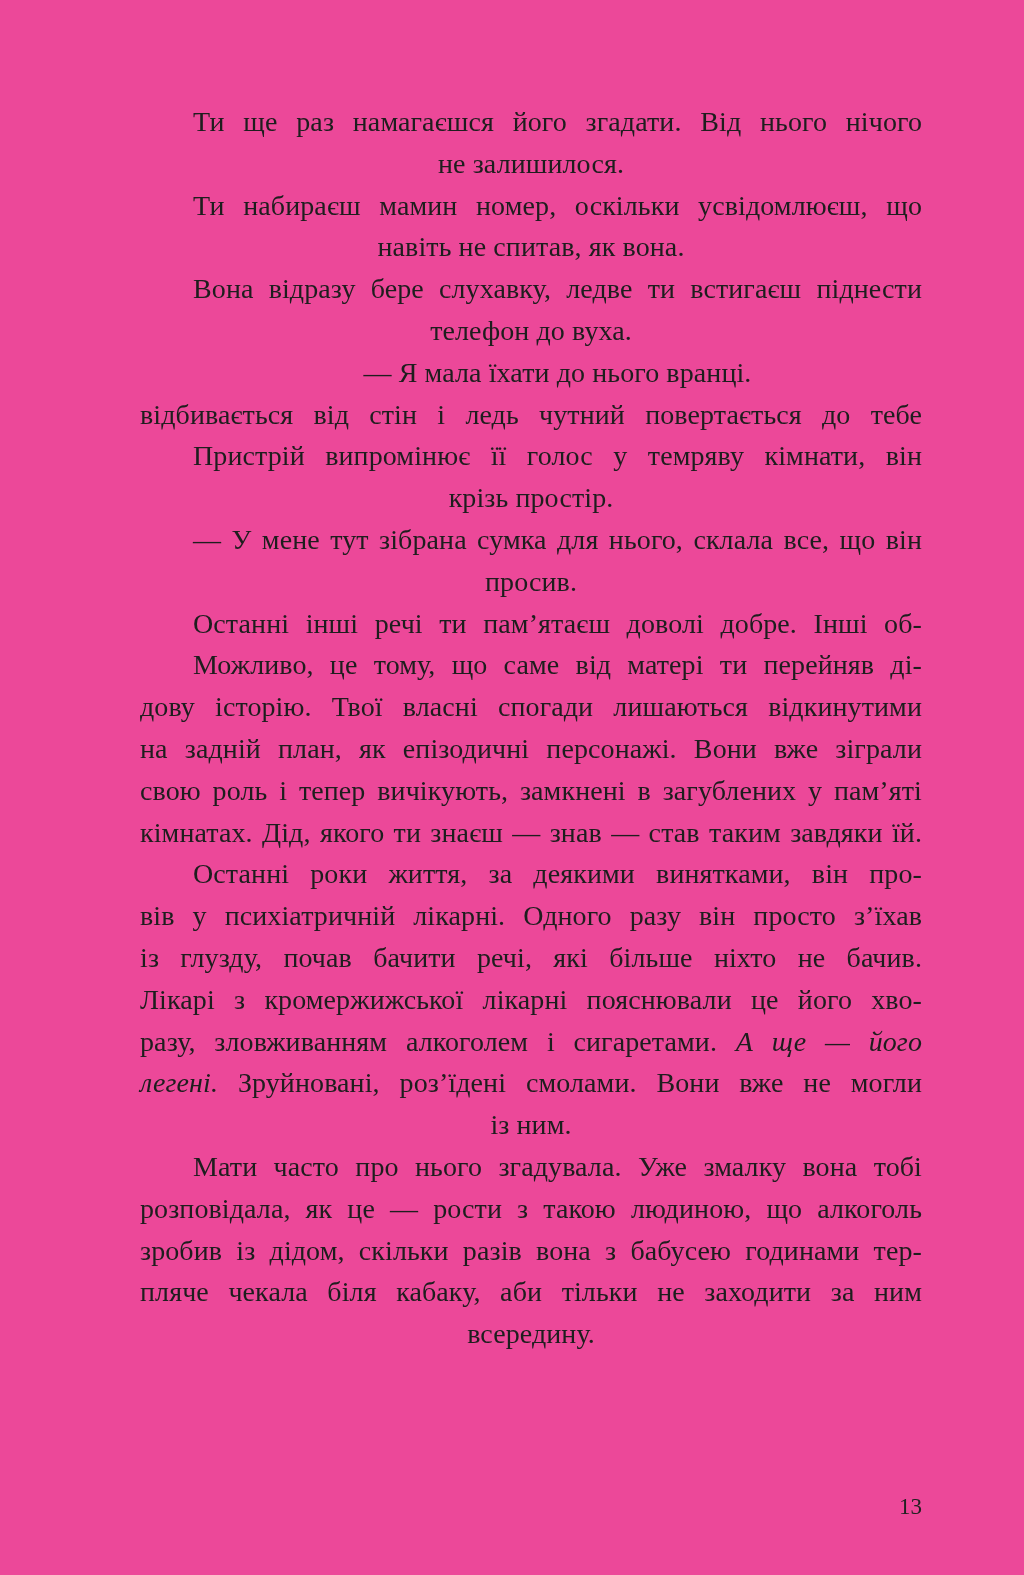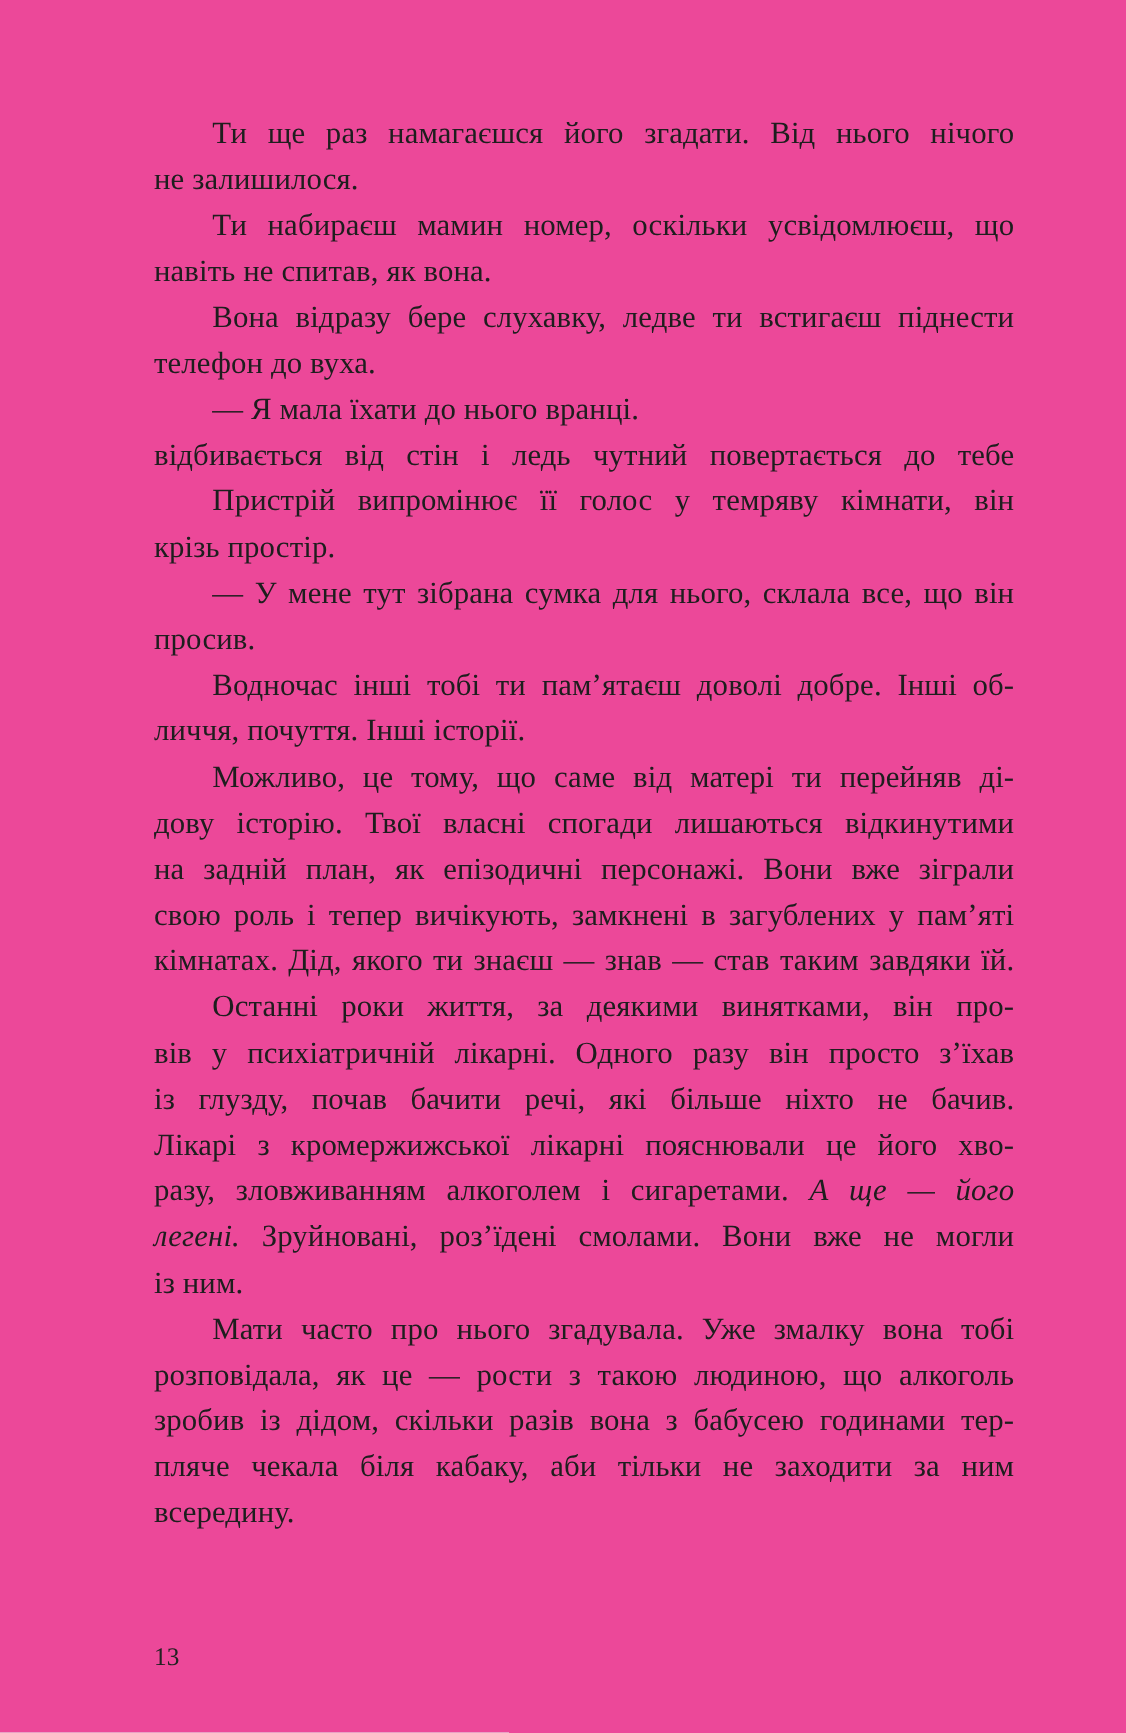--- a/index.html
+++ b/index.html
@@ -19,41 +19,41 @@
     position: absolute;
     left: 140px;
     top: 101px;
     width: 782px;
   }
   .line {
     font-size: 28px;
     line-height: 41.8px;
     height: 41.8px;
     color: #1e1e1e;
-    text-align: left;
+    text-align: center;
     white-space: normal;
     letter-spacing: 0.1px;
   }
   .line.just {
     text-align: justify;
     text-align-last: justify;
   }
   .line.ind {
     text-indent: 53px;
   }
   .it {
     font-style: italic;
     margin-top: 42px;
   }
   .page-number {
     position: absolute;
     left: 140px;
     top: 1494px;
     width: 782px;
-    text-align: left;
+    text-align: right;
     font-size: 23px;
     color: #222222;
   }
 </style>
 </head>
 <body>
 
 <div class="page">
   <div class="text-block">
       <div class="line just ind"><span>Ти ще раз намагаєшся його згадати. Від нього нічого</span></div>
@@ -61,22 +61,21 @@
       <div class="line just ind"><span>Ти набираєш мамин номер, оскільки усвідомлюєш, що</span></div>
       <div class="line"><span>навіть не спитав, як вона.</span></div>
       <div class="line just ind"><span>Вона відразу бере слухавку, ледве ти встигаєш піднести</span></div>
       <div class="line"><span>телефон до вуха.</span></div>
       <div class="line ind"><span>— Я мала їхати до нього вранці.</span></div>
       <div class="line just"><span>відбивається від стін і ледь чутний повертається до тебе</span></div>
       <div class="line just ind"><span>Пристрій випромінює її голос у темряву кімнати, він</span></div>
       <div class="line"><span>крізь простір.</span></div>
       <div class="line just ind"><span>— У мене тут зібрана сумка для нього, склала все, що він</span></div>
       <div class="line"><span>просив.</span></div>
-      <div class="line just ind"><span>Водночас інші тобі ти пам’ятаєш доволі добре. Інші об-</span></div>
-      <div class="line"><span>личчя, почуття. Інші історії.</span></div>
+      <div class="line just ind"><span>Останні інші речі ти пам’ятаєш доволі добре. Інші об-</span></div>
       <div class="line just ind"><span>Можливо, це тому, що саме від матері ти перейняв ді-</span></div>
       <div class="line just"><span>дову історію. Твої власні спогади лишаються відкинутими</span></div>
       <div class="line just"><span>на задній план, як епізодичні персонажі. Вони вже зіграли</span></div>
       <div class="line just"><span>свою роль і тепер вичікують, замкнені в загублених у пам’яті</span></div>
       <div class="line just"><span>кімнатах. Дід, якого ти знаєш — знав — став таким завдяки їй.</span></div>
       <div class="line just ind"><span>Останні роки життя, за деякими винятками, він про-</span></div>
       <div class="line just"><span>вів у психіатричній лікарні. Одного разу він просто з’їхав</span></div>
       <div class="line just"><span>із глузду, почав бачити речі, які більше ніхто не бачив.</span></div>
       <div class="line just"><span>Лікарі з кромержижської лікарні пояснювали це його хво-</span></div>
       <div class="line just"><span>разу, зловживанням алкоголем і сигаретами. </span><span class="it">А ще — його</span></div>

